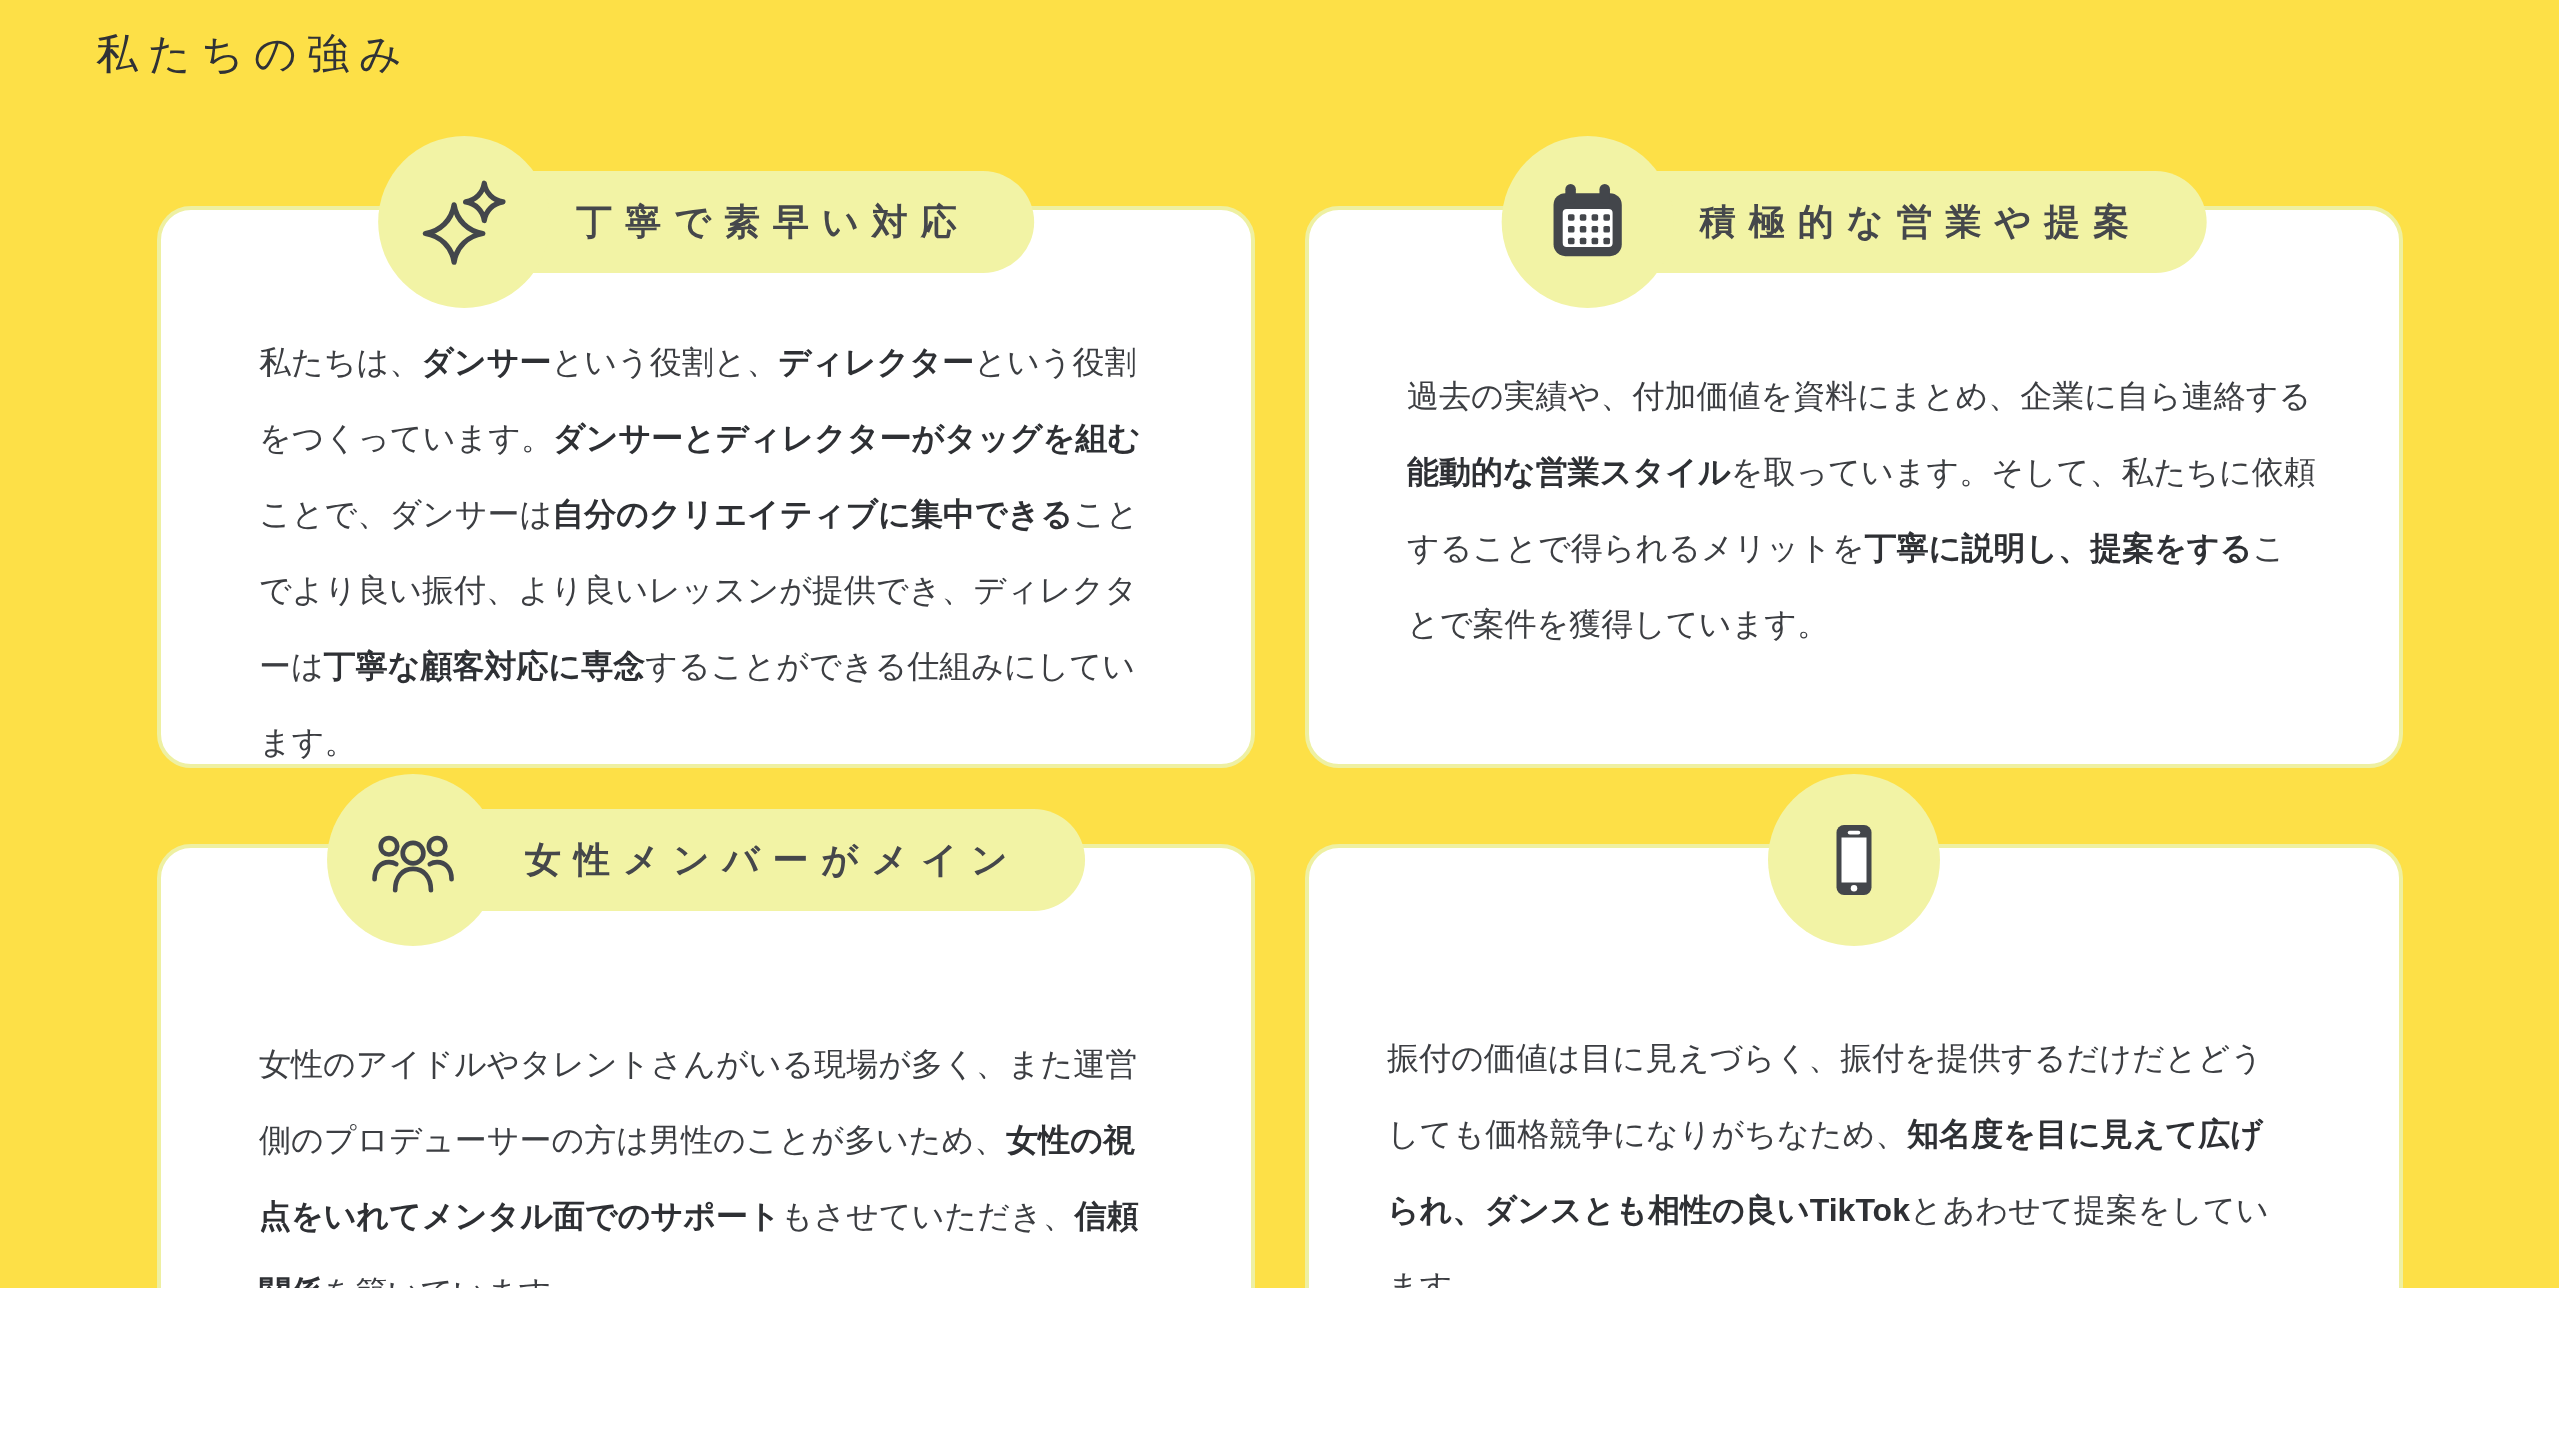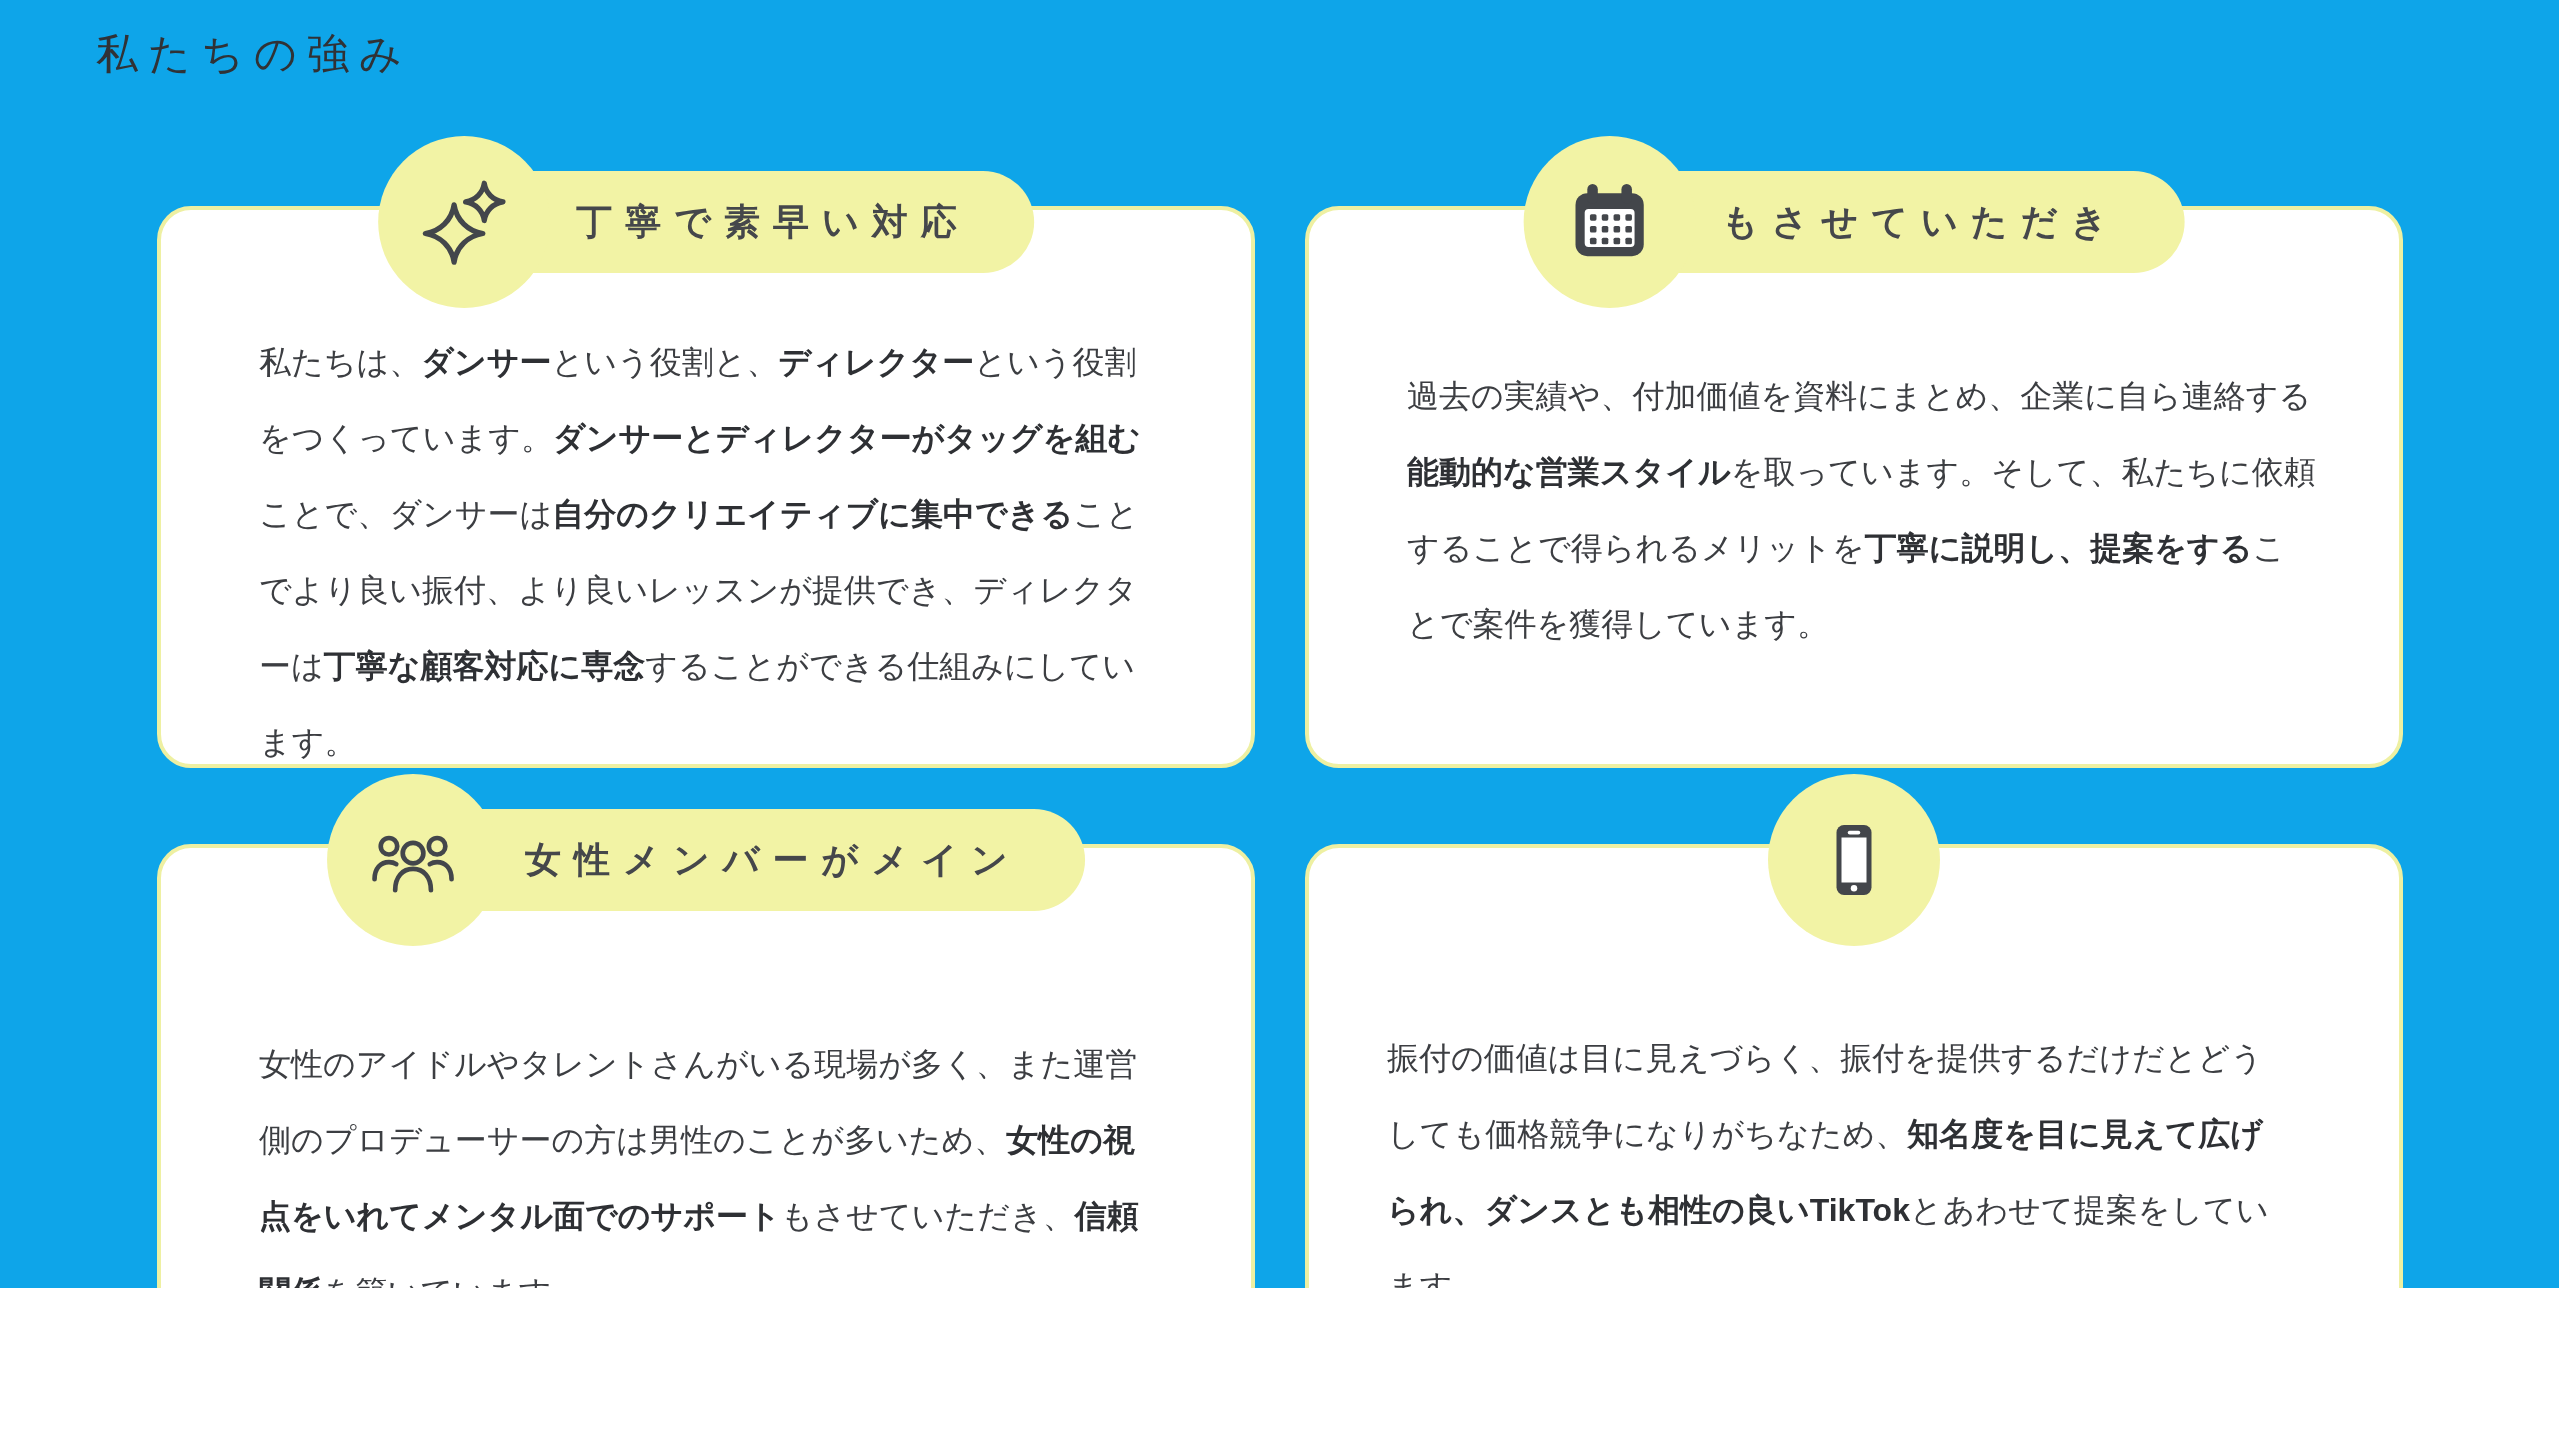--- a/index.html
+++ b/index.html
@@ -5,21 +5,21 @@
   * { box-sizing: border-box; }
   html, body { margin: 0; padding: 0; }
   body {
     background: #ffffff;
     font-family: "Liberation Sans", "DejaVu Sans", sans-serif;
   }
   .page {
     position: relative;
     width: 2559px;
     height: 1288px;
-    background: #0ea5e9;
+    background: #fde047;
     overflow: hidden;
     color: var(--ink, #3c3e42);
   }
   .page-title {
     position: absolute;
     left: 96px;
     top: 26px;
     margin: 0;
     font-size: 42px;
     font-weight: 500;
@@ -137,21 +137,21 @@
             <rect x="26" y="35" width="5" height="5" rx="1.2" fill="#43464b"></rect>
             <rect x="35" y="35" width="5" height="5" rx="1.2" fill="#43464b"></rect>
             <rect x="44" y="35" width="5" height="5" rx="1.2" fill="#43464b"></rect>
             <rect x="17" y="44" width="5" height="5" rx="1.2" fill="#43464b"></rect>
             <rect x="26" y="44" width="5" height="5" rx="1.2" fill="#43464b"></rect>
             <rect x="35" y="44" width="5" height="5" rx="1.2" fill="#43464b"></rect>
             <rect x="44" y="44" width="5" height="5" rx="1.2" fill="#43464b"></rect>
           </svg>
         </div>
         <div class="pill">
-          <span class="pill-title">もさせていただき</span>
+          <span class="pill-title">積極的な営業や提案</span>
         </div>
       </div>
       <p class="card-body"><span>過去の実績や、付加価値を資料にまとめ、企業に自ら連絡する</span><b>能動的な営業スタイル</b><span>を取っています。そして、私たちに依頼することで得られるメリットを</span><b>丁寧に説明し、提案をする</b><span>ことで案件を獲得しています。</span></p>
     </section>
 
     <section class="card card--members">
       <div class="card-header">
         <div class="icon-badge">
           <svg width="88" height="88" viewBox="0 0 64 64" fill="none" stroke="#43464b" stroke-width="3.4" stroke-linecap="round">
             <circle cx="32" cy="27" r="7.5"></circle>

